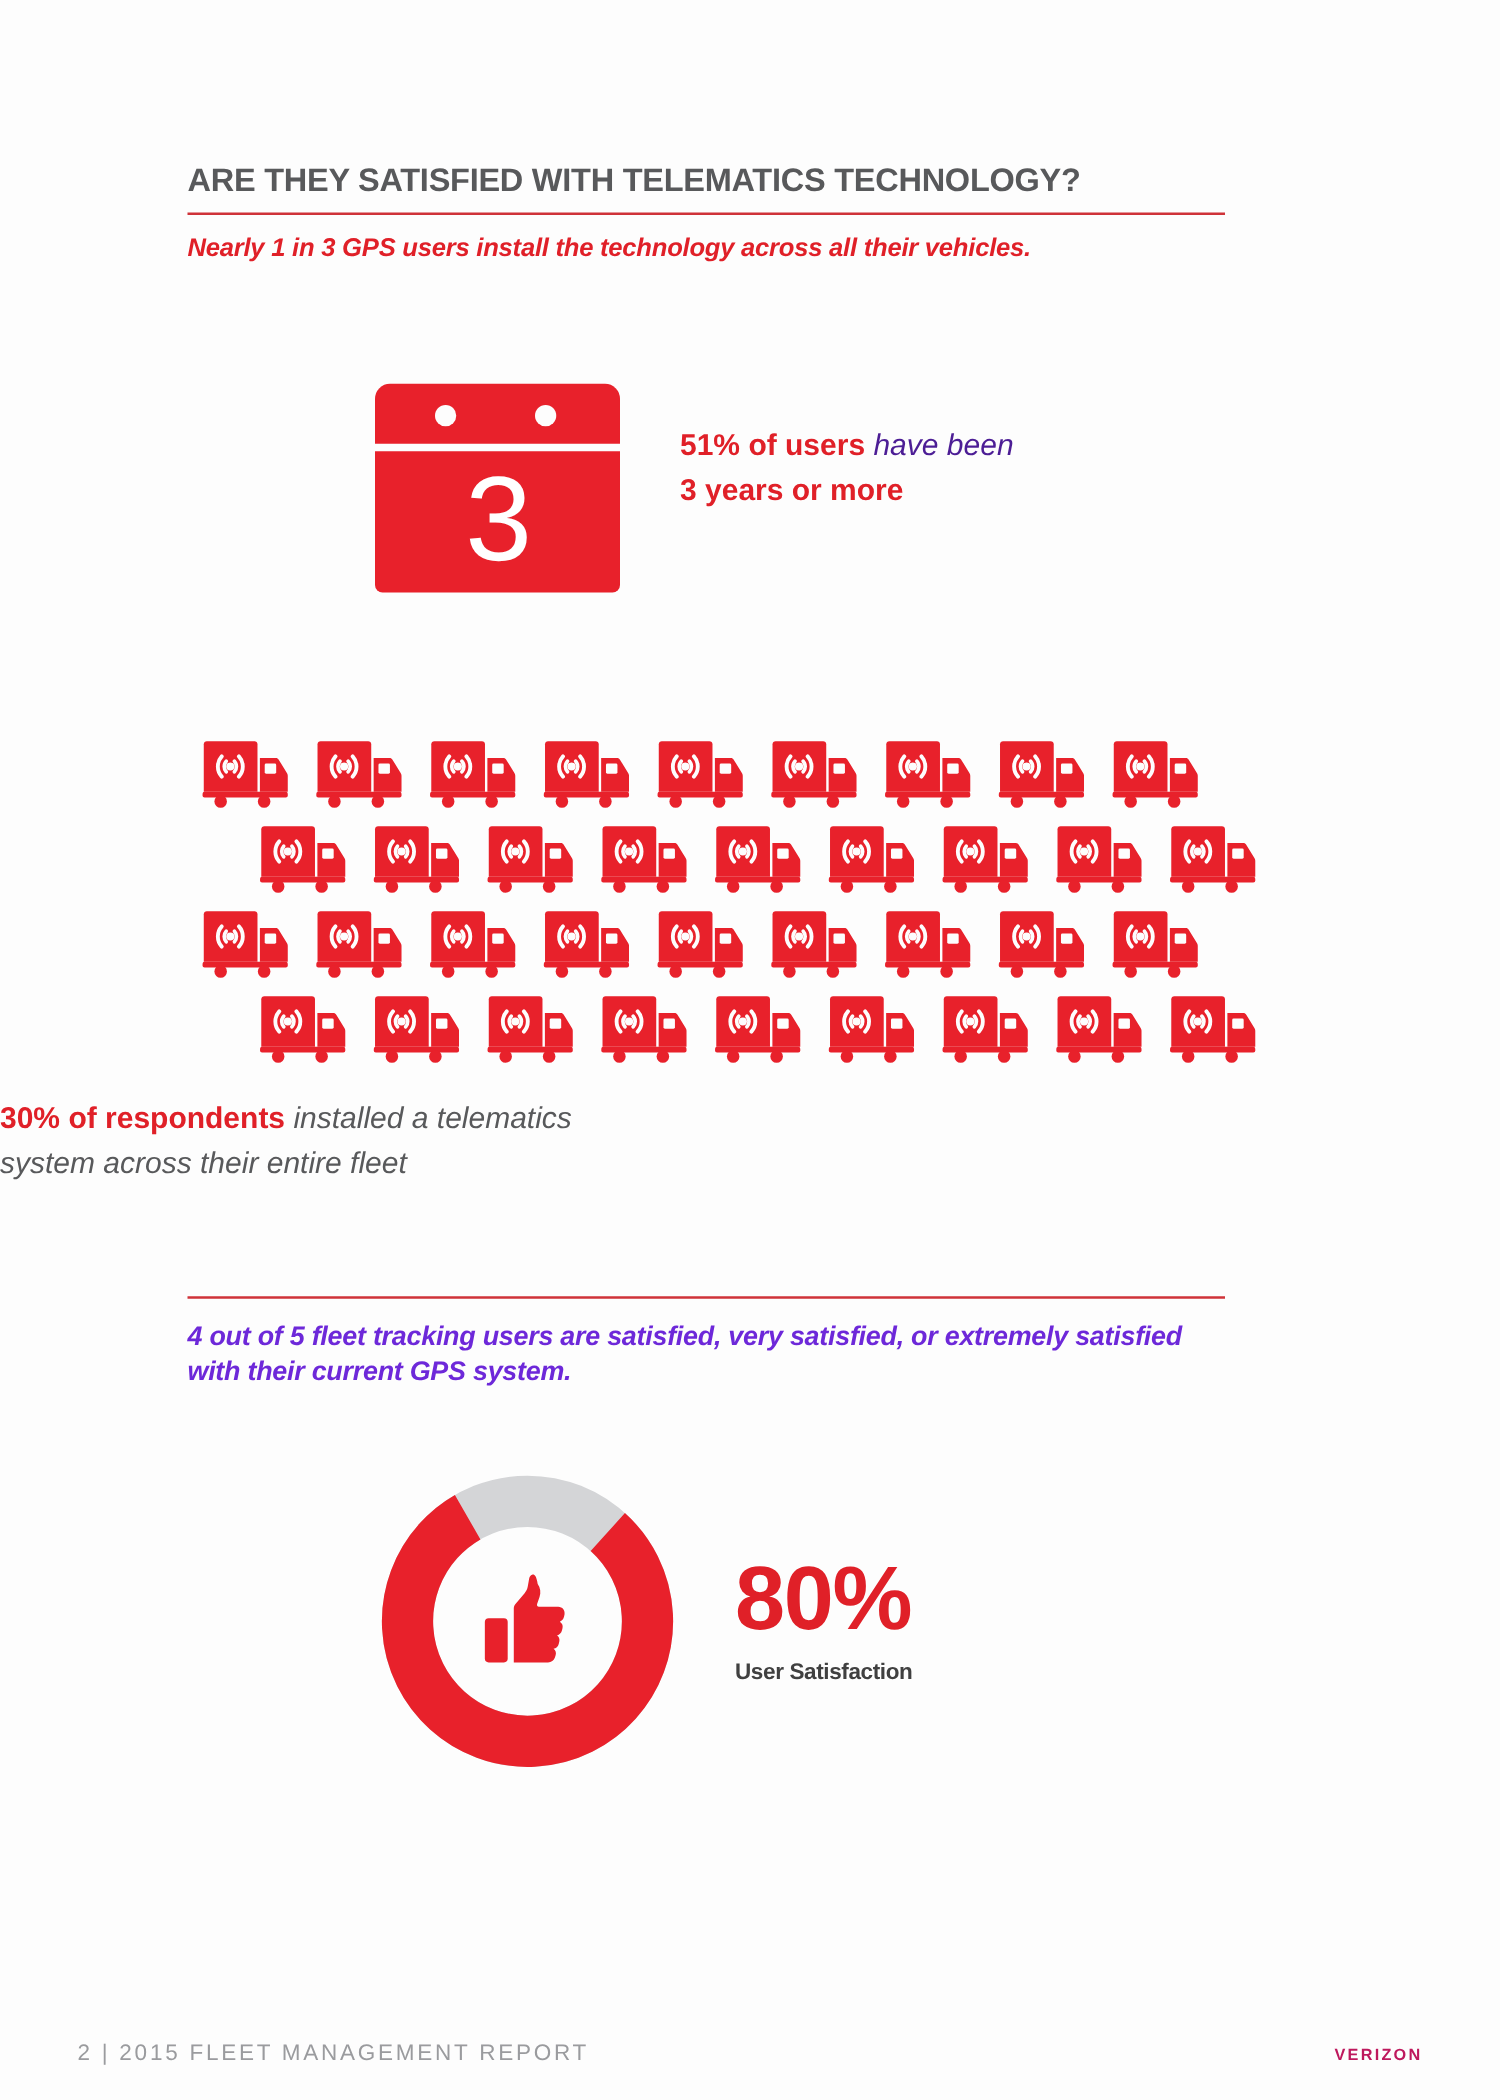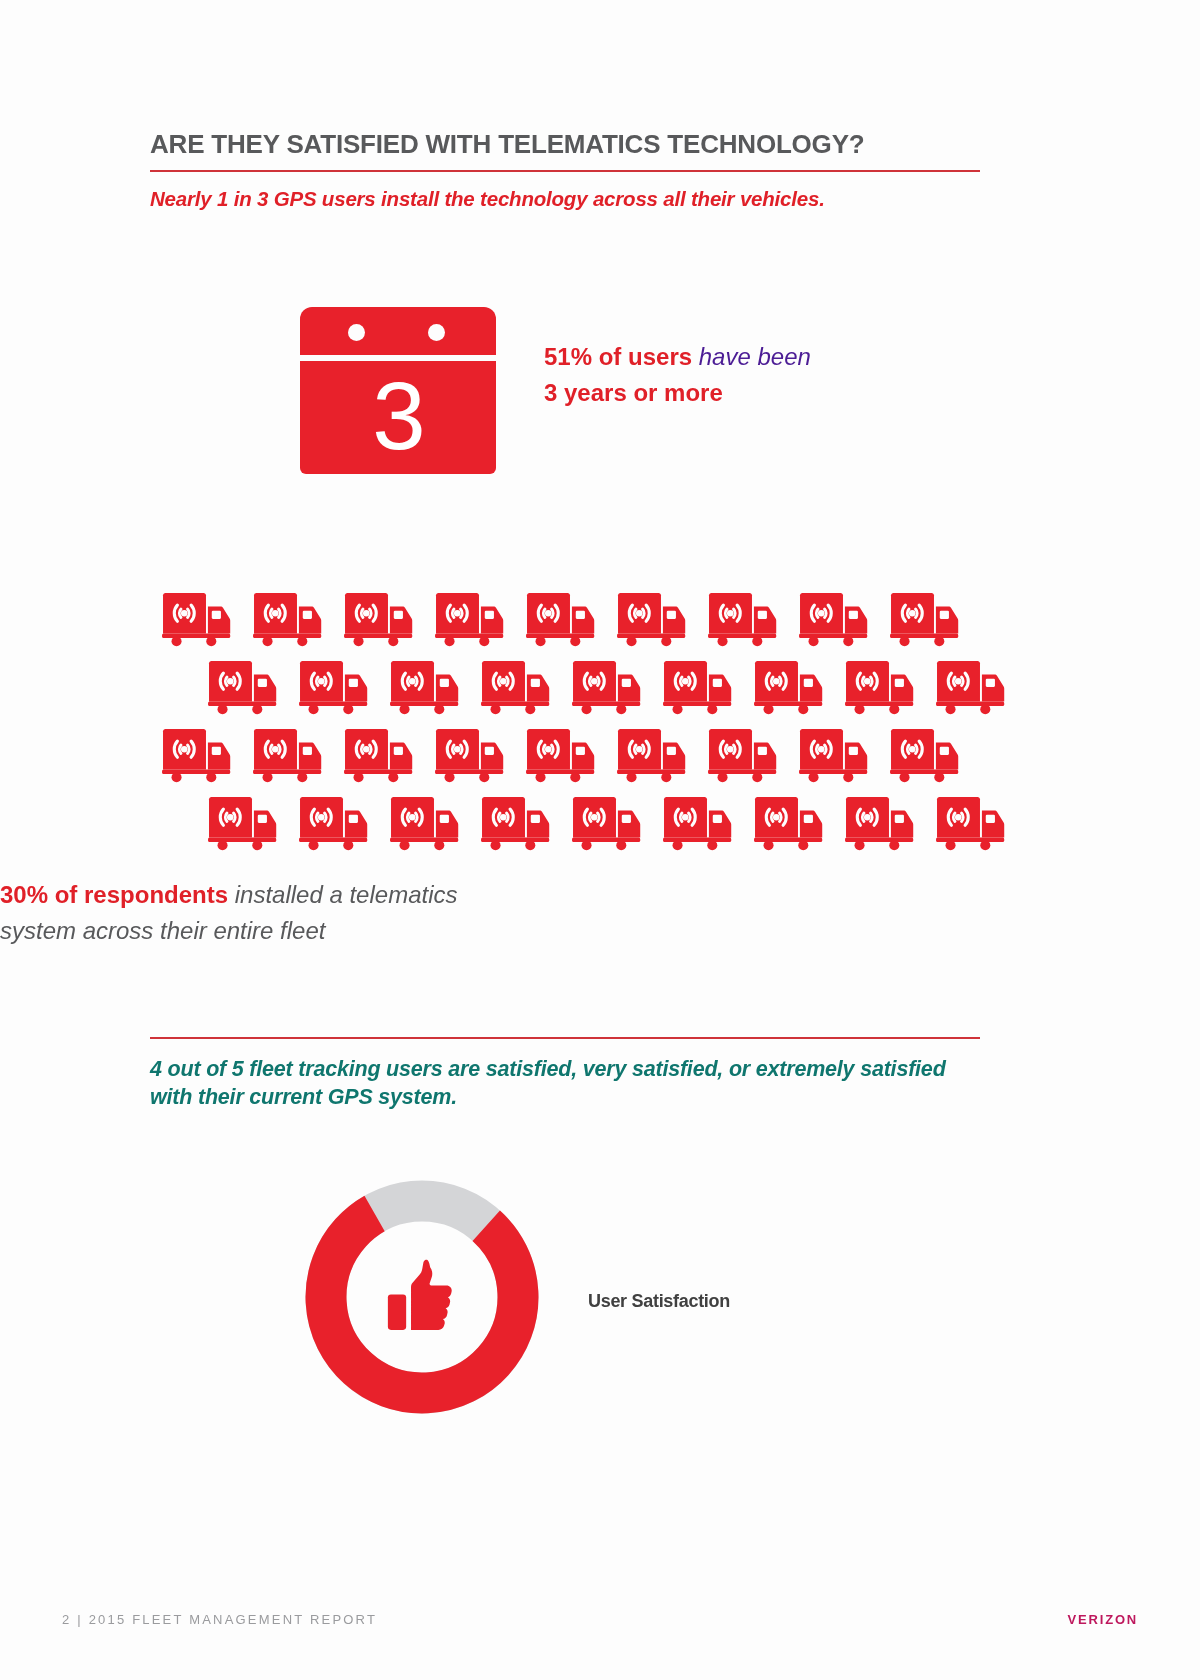--- a/index.html
+++ b/index.html
@@ -178,21 +178,21 @@
 
   
   .sat-statement {
     position: absolute;
     left: 150px;
     top: 1055px;
     width: 820px;
     font-size: 21.5px;
     font-style: italic;
     font-weight: 700;
-    color: #0f766e;
+    color: #6d28d9;
     line-height: 1.32;
     letter-spacing: -0.2px;
   }
 
   
   .donut-block {
     position: absolute;
     left: 300px;
     top: 1175px;
     display: flex;
@@ -236,24 +236,25 @@
   .footer {
     position: absolute;
     left: 62px;
     right: 62px;
     top: 1612px;
     display: flex;
     justify-content: space-between;
     align-items: baseline;
   }
   .footer-left {
-    font-size: 13px;
+    font-size: 18px;
     letter-spacing: 2.2px;
     color: #9a9b9e;
     font-weight: 400;
+    margin-top: 20px;
   }
   .footer-brand {
     font-size: 13px;
     letter-spacing: 1.8px;
     color: #be185d;
     font-weight: 700;
   }
 </style>
 </head>
 <body>
@@ -849,20 +850,21 @@
         <circle id="donut-arc" cx="122" cy="122" r="96" fill="none" stroke="#e8212b" stroke-width="41" stroke-dasharray="482.55 603.19" transform="rotate(-48 122 122)"></circle>
       </svg>
       <svg class="thumb-icon" viewBox="0 0 64 64">
         <g fill="#e8212b">
           <rect x="4" y="30" width="15" height="29" rx="2.5"></rect>
           <path d="M23 59h22.5c2.1 0 3.9-1.3 4.5-3.2l.5-1.6c.5-1.6-.1-3.2-1.4-4.1 1.7-.3 3-1.6 3.4-3.2l.4-1.7c.4-1.6-.3-3.1-1.5-3.9 1.6-.4 2.8-1.6 3.2-3.2l.4-1.7c.4-1.7-.4-3.3-1.8-4.1 1.4-.6 2.5-1.8 2.8-3.4l.3-1.4c.5-2.6-1.4-5-4.1-5H39.5c-.9 0-1.5-.9-1.2-1.8l1.6-4.6c1-2.9.6-6.1-1.2-8.6C37.7 1.5 36.2 1 35 1.5c-1 .4-1.7 1.3-1.9 2.4l-.9 5.2c-.3 1.7-1 3.2-2.1 4.5l-6 7c-.7.8-1.1 1.9-1.1 3V59z"></path>
         </g>
       </svg>
     </div>
     <div class="donut-labels">
+      <div class="donut-pct">80%</div>
       <div class="donut-sub">User Satisfaction</div>
     </div>
   </div>
 
   <div class="footer">
     <div class="footer-left">2  |  2015 FLEET MANAGEMENT REPORT</div>
     <div class="footer-brand">VERIZON</div>
   </div>
 
 </div>

